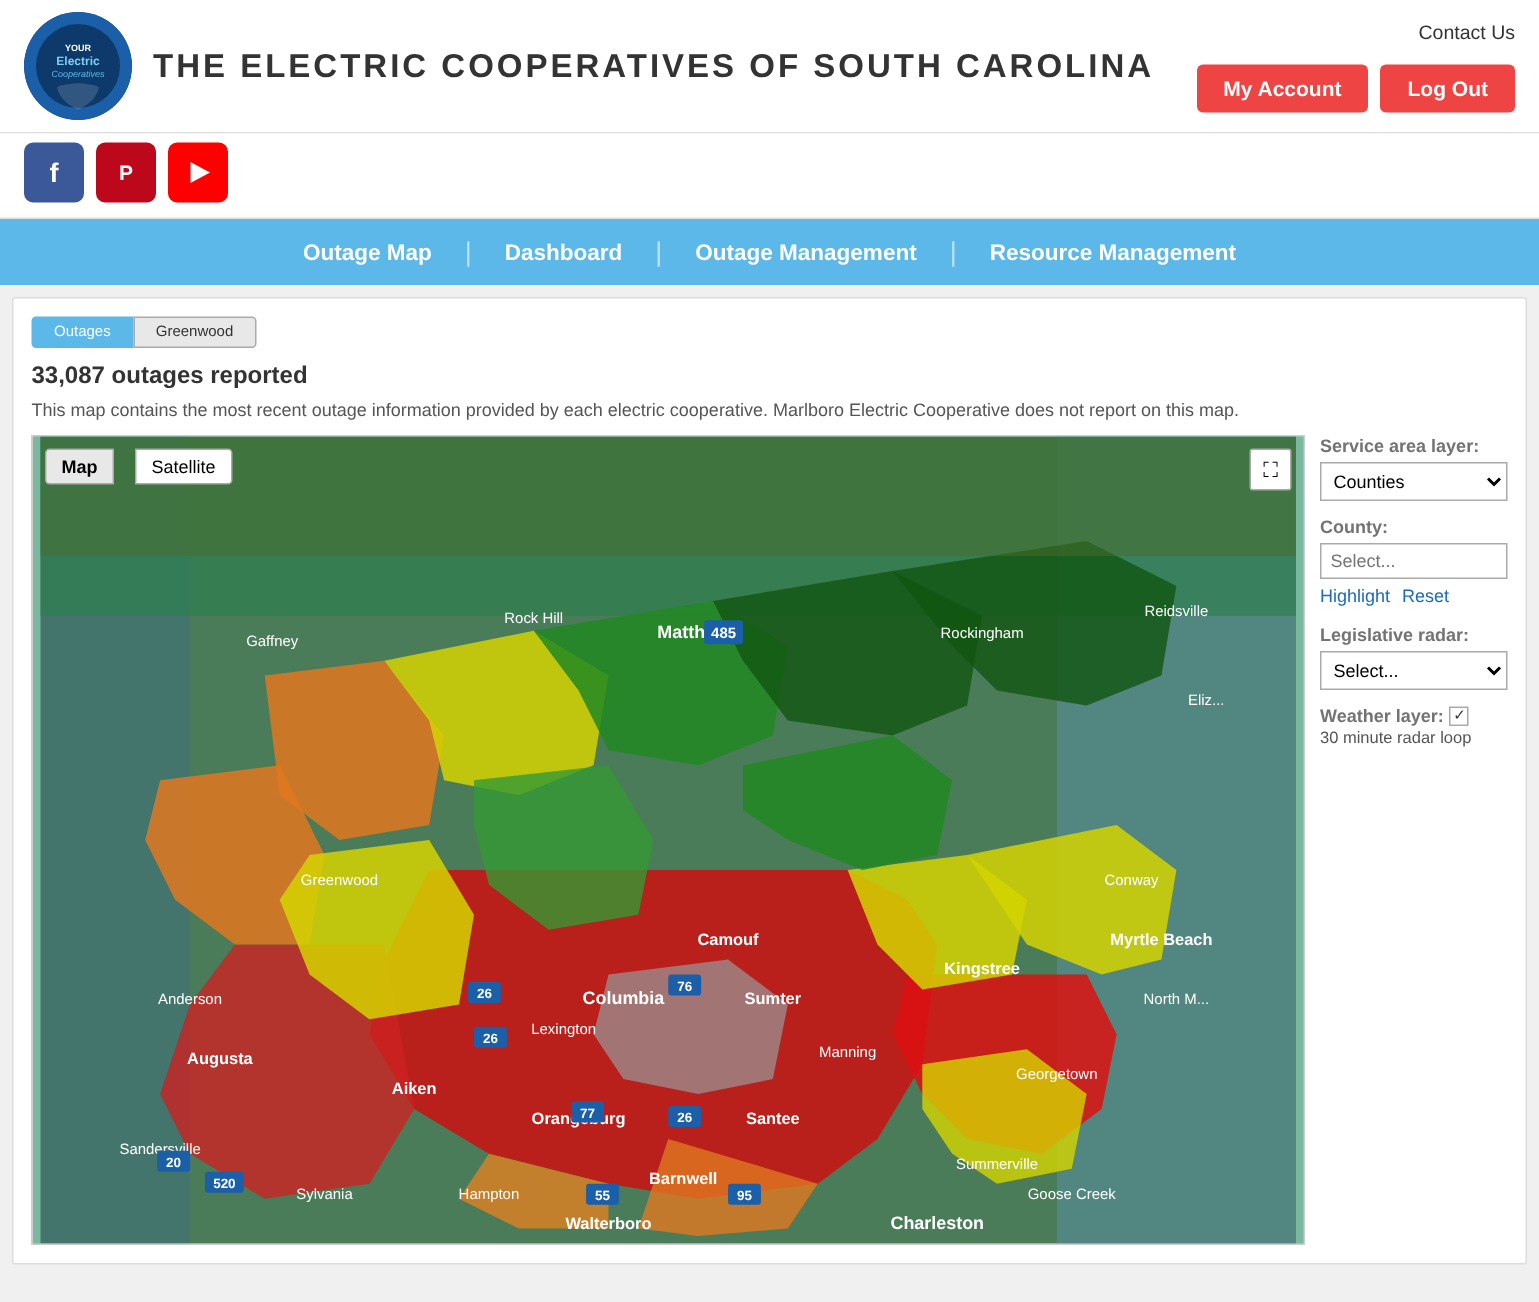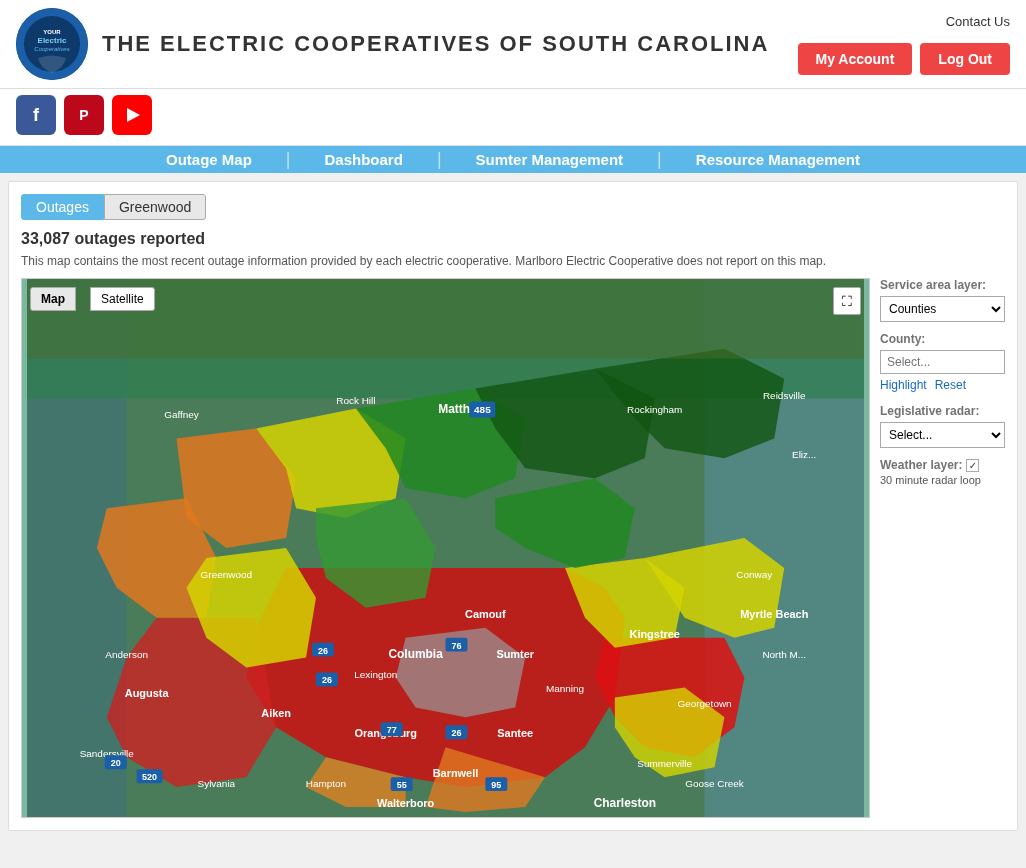--- a/index.html
+++ b/index.html
@@ -16,30 +16,30 @@
     .btn-blue { background: #ef4444; color: #fff; border: none; padding: 8px 18px; border-radius: 4px; cursor: pointer; font-size: 14px; font-weight: bold; }
 
     
     .social-bar { background: #fff; padding: 6px 16px 10px; display: flex; align-items: center; gap: 8px; border-bottom: 1px solid #ddd; }
     .social-icon { width: 40px; height: 40px; border-radius: 6px; display: flex; align-items: center; justify-content: center; font-weight: bold; color: #fff; font-size: 18px; text-decoration: none; cursor: pointer; }
     .fb { background: #3b5998; }
     .pin { background: #bd081c; }
     .yt { background: #ff0000; }
 
     
-    .nav-bar { background: #5bb8e8; padding: 0; display: flex; align-items: center; justify-content: center; height: 27px; gap: 12px; }
+    .nav-bar { background: #5bb8e8; padding: 0; display: flex; align-items: center; justify-content: center; height: 44px; gap: 0; }
     .nav-item { color: #fff; font-size: 15px; font-weight: 600; padding: 0 22px; text-decoration: none; cursor: pointer; height: 44px; display: flex; align-items: center; }
     .nav-sep { color: rgba(255,255,255,0.6); font-size: 18px; }
 
     
     .content { background: #fff; margin: 8px; padding: 12px; border: 1px solid #ddd; border-radius: 2px; }
 
     
     .tabs { display: flex; gap: 0; margin-bottom: 10px; }
-    .tab { padding: 4px 14px; border: 1px solid #aaa; cursor: pointer; font-size: 14px; background: #e8e8e8; color: #333; }
+    .tab { padding: 4px 14px; border: 1px solid #aaa; cursor: pointer; font-size: 10px; background: #e8e8e8; color: #333; }
     .tab.active { background: #5bb8e8; color: #fff; border-color: #5bb8e8; }
     .tab:first-child { border-radius: 3px 0 0 3px; }
     .tab:last-child { border-radius: 0 3px 3px 0; }
 
     
     .outage-count { font-size: 16px; font-weight: bold; color: #333; margin-bottom: 6px; }
     .outage-desc { font-size: 12px; color: #555; margin-bottom: 10px; }
 
     
     .map-wrapper { display: flex; gap: 10px; }
@@ -110,21 +110,21 @@
       <polygon points="15,7 15,21 28,14" fill="white"></polygon>
     </svg>
   </div>
 </div>
 
 <nav class="nav-bar">
   <a class="nav-item">Outage Map</a>
   <span class="nav-sep">|</span>
   <a class="nav-item">Dashboard</a>
   <span class="nav-sep">|</span>
-  <a class="nav-item">Sumter Management</a>
+  <a class="nav-item">Outage Management</a>
   <span class="nav-sep">|</span>
   <a class="nav-item">Resource Management</a>
 </nav>
 
 <div class="content">
 
   <div class="tabs">
     <div class="tab active">Outages</div>
     <div class="tab">Greenwood</div>
   </div>

